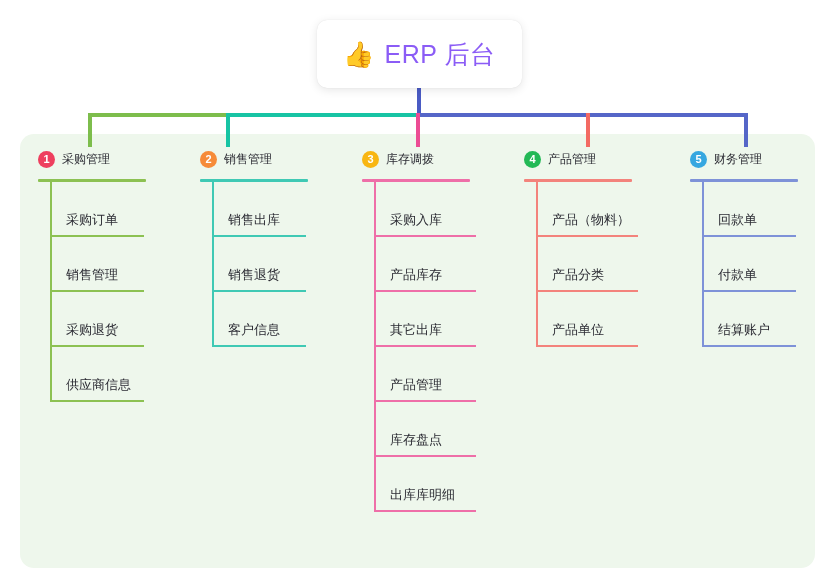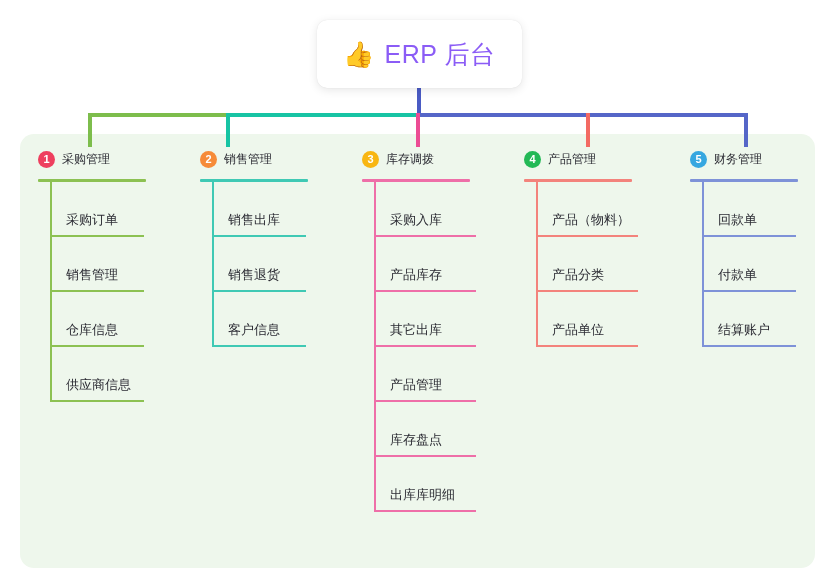--- a/index.html
+++ b/index.html
@@ -183,21 +183,21 @@
     </div>
     <div class="col-underline" style="background: rgb(140, 193, 82);"></div>
     <div class="items" style="color: rgb(140, 193, 82);">
       <div class="item">
           <span class="item-label">采购订单</span>
         </div>
       <div class="item">
           <span class="item-label">销售管理</span>
         </div>
       <div class="item">
-          <span class="item-label">仓库信息</span>
+          <span class="item-label">采购退货</span>
         </div>
       <div class="item">
           <span class="item-label">供应商信息</span>
         </div>
     </div>
   </div>
 
   <div class="column" id="col-2">
     <div class="col-header">
       <span class="badge" style="background: rgb(246, 139, 56);">2</span>

